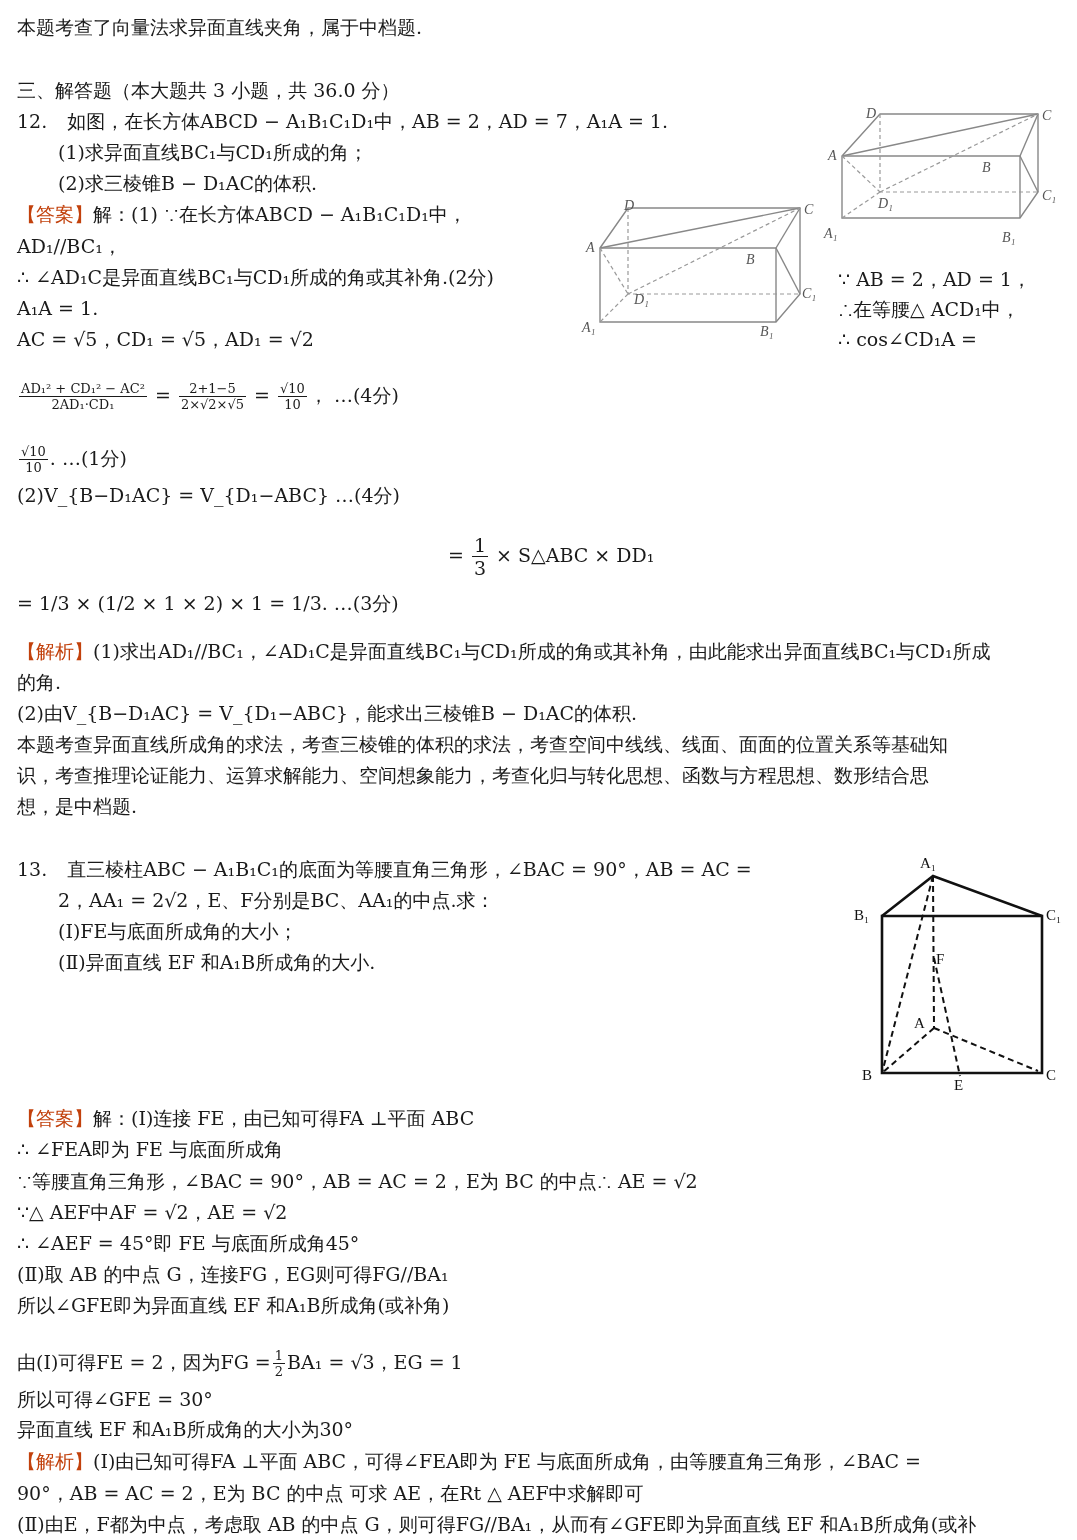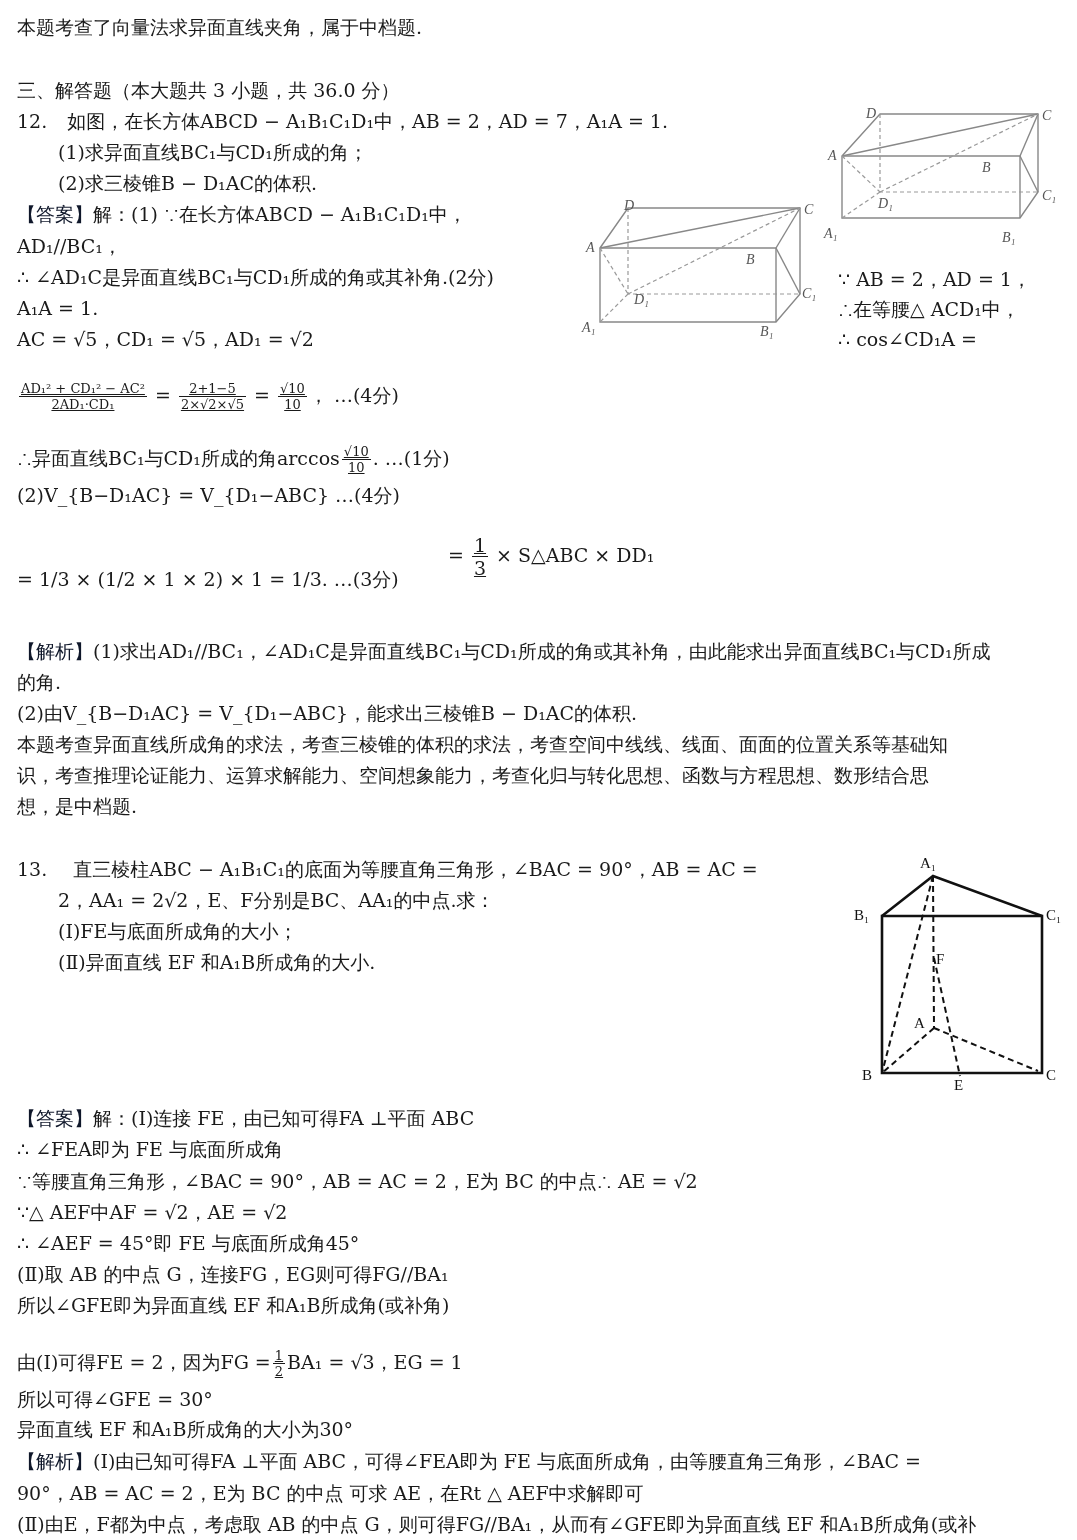--- a/index.html
+++ b/index.html
@@ -3,23 +3,23 @@
 <meta charset="utf-8">
 <style>
   html, body { margin: 0; padding: 0; background: #ffffff; }
   body {
     width: 1077px; height: 1540px; position: relative; overflow: hidden;
     font-family: "DejaVu Serif", "Liberation Serif", serif;
     color: #1a1a1a; font-size: 19px;
   }
   .ln { position: absolute; left: 17px; white-space: nowrap; line-height: 26px; }
   .ind { left: 58px; }
-  .lbl { color: #0f172a; }
+  .lbl { color: #c2410c; }
   .bold { font-weight: normal; }
-  .frac { display: inline-block; vertical-align: middle; text-align: center; font-size: 13px; line-height: 15px; margin: 16px 2px; text-decoration: underline; }
+  .frac { display: inline-block; vertical-align: middle; text-align: center; font-size: 13px; line-height: 15px; margin: 16px 2px; }
   .frac > span { display: block; padding: 0 2px; }
   .frac > span.num { border-bottom: 1px solid #1a1a1a; }
   .frac.big { font-size: 19px; line-height: 22px; }
   svg text { font-family: "Liberation Serif", "DejaVu Serif", serif; font-style: italic; fill: #555; font-size: 14px; }
   svg.fig2 text { font-style: normal; fill: #111; font-size: 15px; }
 </style>
 </head>
 <body>
 
 <div class="ln" style="top:14px">本题考查了向量法求异面直线夹角，属于中档题.</div>
@@ -40,30 +40,30 @@
 <div class="ln" style="top:295px">A₁A = 1.</div>
 <div class="ln" style="top:326px">AC = √5，CD₁ = √5，AD₁ = √2</div>
 
 <div class="ln" style="top:365px; line-height:40px">
   <span class="frac"><span class="num">AD₁² + CD₁² − AC²</span><span>2AD₁·CD₁</span></span> =
   <span class="frac"><span class="num">2+1−5</span><span>2×√2×√5</span></span> =
   <span class="frac"><span class="num">√10</span><span>10</span></span><span>，  …(4分)</span>
 </div>
 
 <div class="ln" style="top:428px; line-height:40px">
-  <span>∴异面直线BC₁与CD₁所成的角arccos</span><span class="frac"><span class="num">√10</span><span>10</span></span><span>. …(1分)</span>
+  <span class="frac"><span class="num">√10</span><span>10</span></span><span>. …(1分)</span>
 </div>
 
 <div class="ln" style="top:482px">(2)V_{B−D₁AC} = V_{D₁−ABC} …(4分)</div>
 <div class="ln" style="top:518px; left:448px; line-height:50px">
   <span>=</span>
   <span class="frac big"><span class="num">1</span><span>3</span></span>
   <span>× S△ABC × DD₁</span>
 </div>
-<div class="ln" style="top:566px">= 1/3 × (1/2 × 1 × 2) × 1 = 1/3. …(3分)</div>
+<div class="ln" style="top:590px">= 1/3 × (1/2 × 1 × 2) × 1 = 1/3. …(3分)</div>
 
 <div class="ln" style="top:266px; left:838px">∵ AB = 2，AD = 1，</div>
 <div class="ln" style="top:296px; left:838px">∴在等腰△ ACD₁中，</div>
 <div class="ln" style="top:326px; left:838px">∴ cos∠CD₁A =</div>
 
 <div class="ln" style="top:638px">
   <span class="lbl">【解析】</span><span>(1)求出AD₁//BC₁，∠AD₁C是异面直线BC₁与CD₁所成的角或其补角，由此能求出异面直线BC₁与CD₁所成</span>
 </div>
 <div class="ln" style="top:669px">的角.</div>
 <div class="ln" style="top:700px">(2)由V_{B−D₁AC} = V_{D₁−ABC}，能求出三棱锥B − D₁AC的体积.</div>
@@ -114,21 +114,21 @@
   <text x="220" y="20">C</text>
   <text x="160" y="72">B</text>
   <text x="56" y="108">D₁</text>
   <text x="220" y="100">C₁</text>
   <text x="2" y="138">A₁</text>
   <text x="180" y="142">B₁</text>
 </svg>
 
 <div class="ln" style="top:856px">
   <span>13.</span>
-  <span style="margin-left:20px">直三棱柱ABC − A₁B₁C₁的底面为等腰直角三角形，∠BAC = 90°，AB = AC =</span>
+  <span style="margin-left:14px">直三棱柱ABC − A₁B₁C₁的底面为等腰直角三角形，∠BAC = 90°，AB = AC =</span>
 </div>
 <div class="ln ind" style="top:887px">2，AA₁ = 2√2，E、F分别是BC、AA₁的中点.求：</div>
 <div class="ln ind" style="top:918px">(Ⅰ)FE与底面所成角的大小；</div>
 <div class="ln ind" style="top:949px">(Ⅱ)异面直线 EF 和A₁B所成角的大小.</div>
 
 <svg class="fig2" style="position:absolute; left:850px; top:848px" width="227" height="245">
   <g stroke="#111" stroke-width="2.6" fill="none">
     <path d="M32 68 L83 28 L192 68"></path>
     <path d="M32 68 L192 68 L192 225 L32 225 Z"></path>
   </g>

